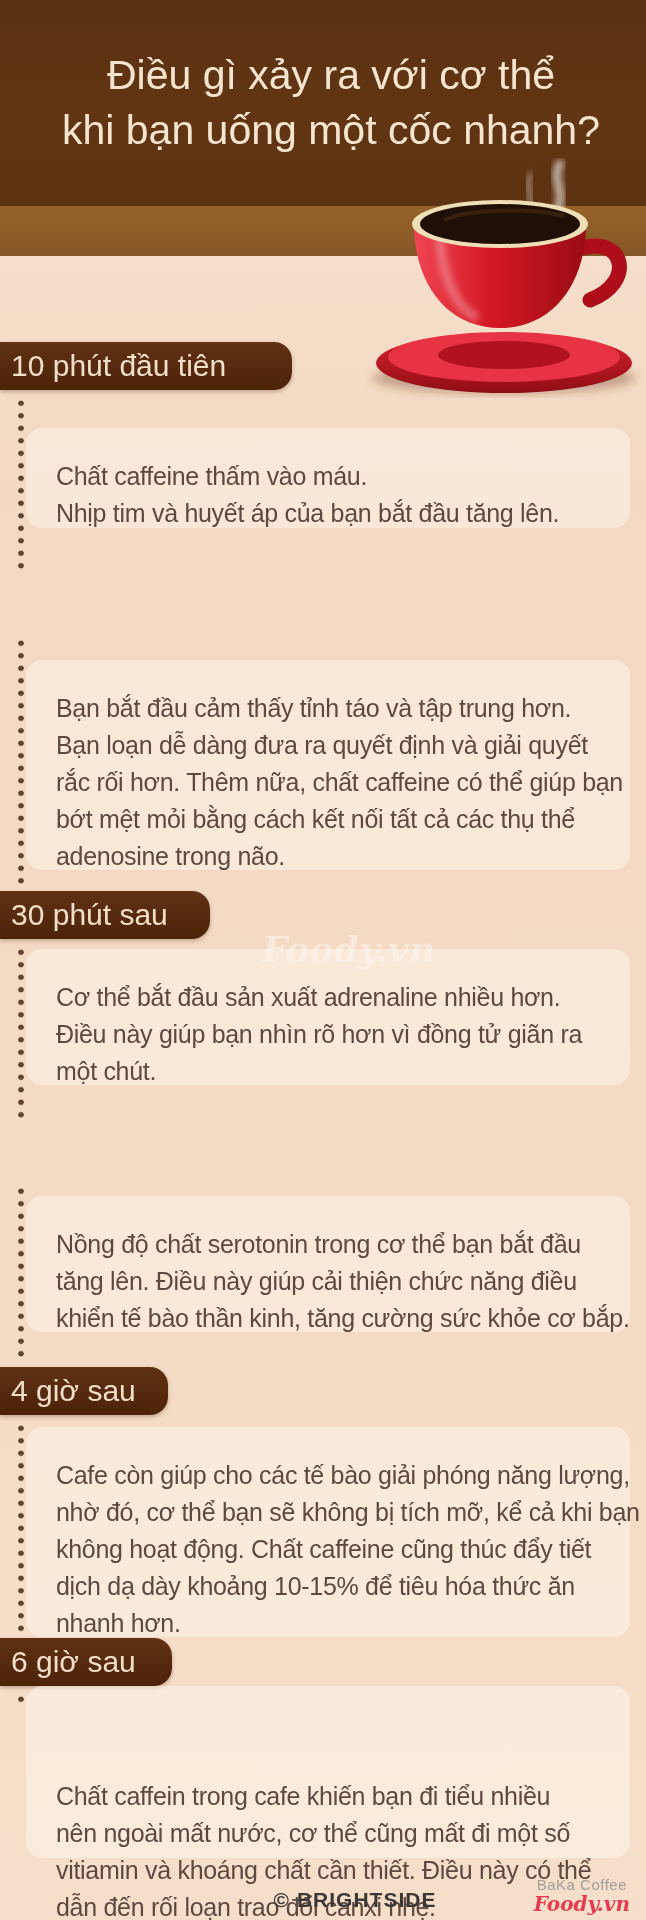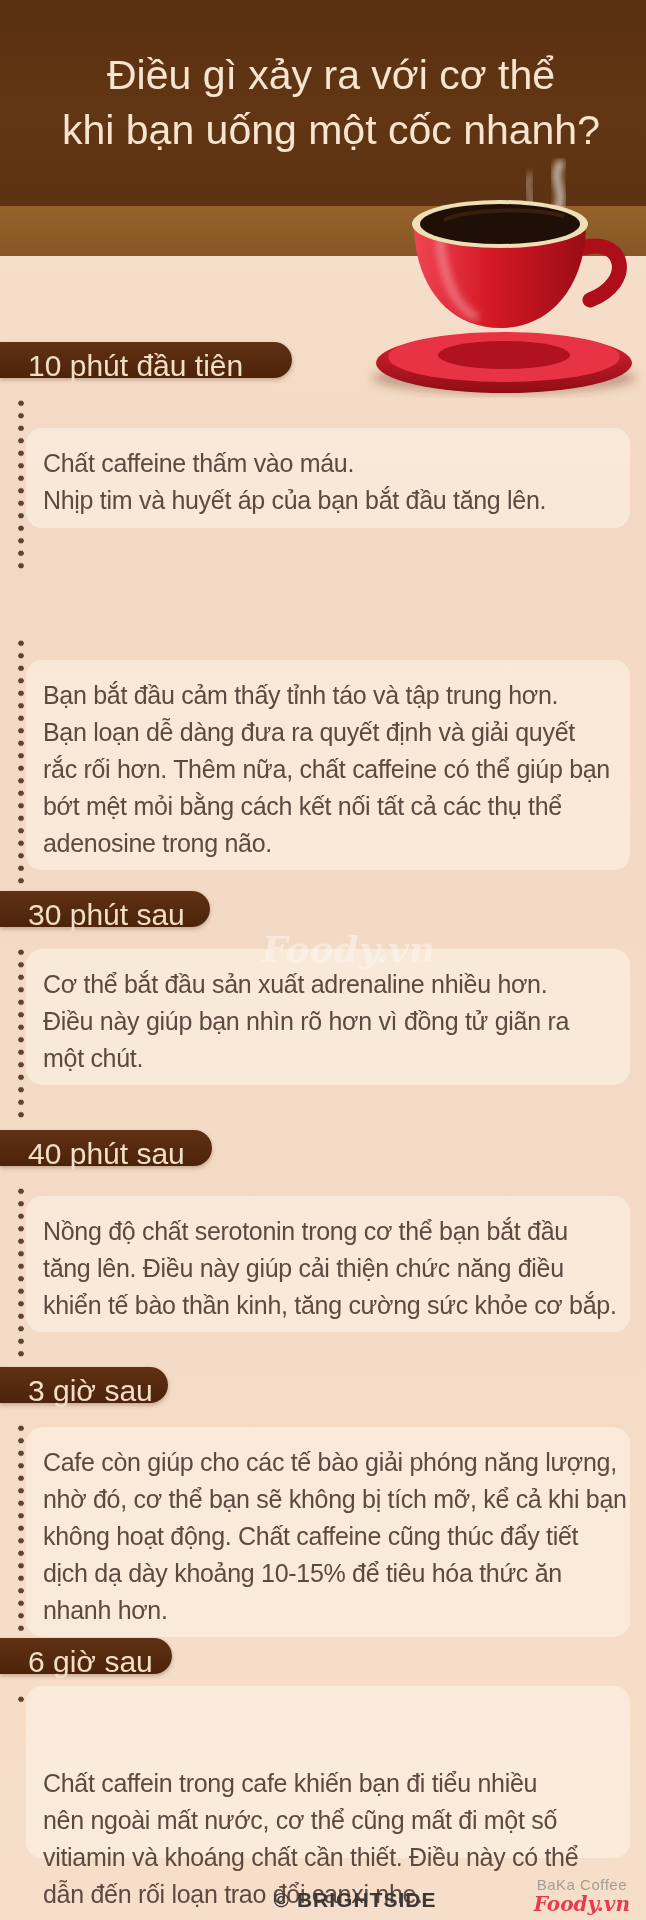--- a/index.html
+++ b/index.html
@@ -8,35 +8,35 @@
     background:linear-gradient(180deg,#f8e5d2 0%,#f3d9c3 25%,#f4dbc5 70%,#f6dfca 100%);
     font-family:"Liberation Sans",sans-serif;
   }
   .hero{position:absolute;top:0;left:0;width:646px;height:206px;
     background:linear-gradient(180deg,#583012 0%,#623614 55%,#5c3212 100%);}
   .title{position:absolute;top:48px;left:8px;width:646px;text-align:center;
     color:#f7e5cf;font-size:41px;line-height:55px;font-weight:normal;}
   .band{position:absolute;top:206px;left:0;width:646px;height:50px;
     background:linear-gradient(180deg,#956229 0%,#875626 100%);}
   .cup{position:absolute;top:158px;left:352px;width:294px;height:240px;}
-  .badge{position:absolute;left:0;height:36px;box-sizing:border-box;
+  .badge{position:absolute;left:0;height:48px;box-sizing:border-box;
     background:linear-gradient(180deg,#603114 0%,#4c2309 100%);
-    color:#f2dfc8;font-size:30px;line-height:48px;padding-left:28px;
+    color:#f2dfc8;font-size:30px;line-height:48px;padding-left:11px;
     border-radius:0 18px 18px 0;box-shadow:0 2px 4px rgba(80,40,10,.3);}
   .b0{top:342px;width:292px}.b1{top:582px;width:212px}.b2{top:891px;width:210px}
   .b3{top:1130px;width:212px}.b4{top:1367px;width:168px}.b5{top:1638px;width:172px}
   .connector{position:absolute;left:17px;width:8px;
     background-image:radial-gradient(circle,#5f4531 2.5px,rgba(0,0,0,0) 3px);
     background-size:8px 12.5px;background-repeat:repeat-y;background-position:center top;}
   .c0{top:397px;height:178px}.c1{top:637px;height:248px}.c2{top:946px;height:178px}
   .c3{top:1185px;height:176px}.c4{top:1422px;height:210px}.c5{top:1693px;height:14px}
   .pband{position:absolute;left:26px;width:604px;background:rgba(255,247,238,.5);border-radius:16px;}
   .pb0{top:428px;height:100px}.pb1{top:660px;height:210px}.pb2{top:949px;height:136px}
   .pb3{top:1196px;height:136px}.pb4{top:1427px;height:210px}.pb5{top:1686px;height:172px}
-  .para{position:absolute;left:40px;margin:3px;color:#5e4840;font-size:25px;
+  .para{position:absolute;left:40px;margin:16px;color:#5e4840;font-size:25px;
     line-height:37px;letter-spacing:-0.3px;white-space:pre;}
   .p0{top:442px}.p1{top:674px}.p2{top:963px}.p3{top:1210px}.p4{top:1441px}.p5{top:1762px}
   .wm-center{position:absolute;top:928px;left:262px;font-family:"DejaVu Serif",serif;
     font-style:italic;font-weight:bold;font-size:36px;color:rgba(253,246,240,.55);}
   .credit{position:absolute;top:1888px;left:0;width:646px;text-align:center;
     font-weight:bold;font-size:21px;letter-spacing:1px;color:#3b3735;margin-left:32px;}
   .brand{position:absolute;top:1876px;right:16px;text-align:center;}
   .brand-name{font-size:15px;color:#a39d99;letter-spacing:.5px;}
   .brand-logo{font-family:"DejaVu Serif",serif;font-style:italic;font-weight:bold;
     font-size:20px;color:#e63b50;line-height:22px;}
@@ -83,22 +83,21 @@
     <path d="M230,90 C272,78 284,124 238,142" stroke="#ad0e1a" stroke-width="15" fill="none" stroke-linecap="round"></path>
     <path d="M62,66 C62,124 94,170 148,170 C202,170 234,124 234,66 Z" fill="url(#cg)"></path>
     <path d="M88,84 C92,122 104,148 122,158" stroke="rgba(255,255,255,0.28)" stroke-width="10" fill="none" stroke-linecap="round" filter="url(#blur1)"></path>
     <ellipse cx="148" cy="66" rx="88" ry="24" fill="#efdfb6"></ellipse>
     <ellipse cx="148" cy="66" rx="80" ry="20" fill="#200f07"></ellipse>
     <path d="M92,62 A74,17 0 0 1 212,58" stroke="#4a2c12" stroke-width="4" fill="none" opacity="0.6"></path>
   </svg>
 
   <div class="badge b0">10 phút đầu tiên</div>
   <div class="badge b2">30 phút sau</div>
-  <div class="badge b3">40 phút sau</div>
-  <div class="badge b4">3 giờ sau</div>
+  <div class="badge b4">4 giờ sau</div>
   <div class="badge b5">6 giờ sau</div>
 
   <div class="connector c0"></div>
   <div class="connector c1"></div>
   <div class="connector c2"></div>
   <div class="connector c3"></div>
   <div class="connector c4"></div>
   <div class="connector c5"></div>
 
   <div class="pband pb0"></div>

